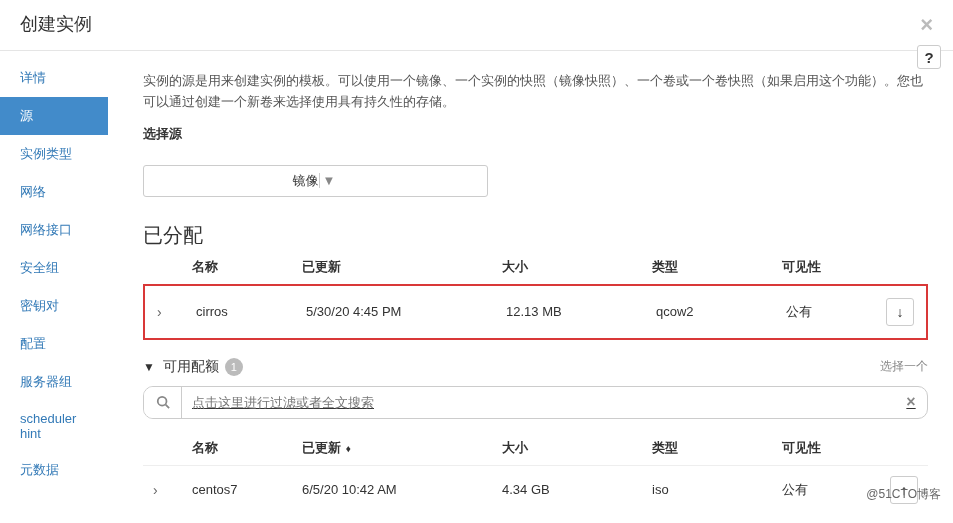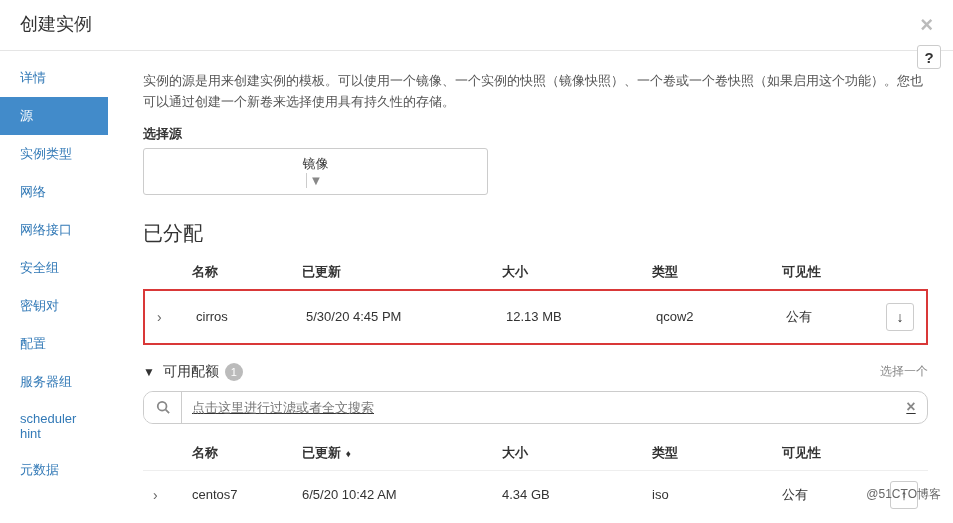--- a/index.html
+++ b/index.html
@@ -7,25 +7,25 @@
     .modal-header { padding: 12px 20px; border-bottom: 1px solid #e5e5e5; display: flex; justify-content: space-between; align-items: flex-start; }
     .modal-title { font-size: 18px; font-weight: normal; color: #333; }
     .close-x { font-size: 22px; color: #bbb; cursor: pointer; font-weight: bold; }
     .modal-body { display: flex; }
     .sidebar { width: 215px; padding: 8px 0; }
     .sidebar-item { padding: 10px 20px; color: #337ab7; cursor: pointer; font-size: 13px; }
     .sidebar-item.active { background: #428bca; color: #fff; }
     .main { flex: 1; padding: 20px 25px 10px 35px; position: relative; }
     .help-btn { position: absolute; right: 12px; top: 45px; width: 24px; height: 24px; border: 1px solid #ccc; border-radius: 3px; display: flex; align-items: center; justify-content: center; font-weight: bold; font-size: 15px; cursor: pointer; background: #fff; }
     .desc { color: #555; line-height: 1.6; margin-bottom: 12px; }
-    .form-label { font-weight: bold; color: #333; margin-bottom: 5px; font-size: 13px; }
+    .form-label { font-weight: bold; color: #333; margin-bottom: 22px; font-size: 13px; }
     .select-wrap { position: relative; width: 345px; margin-bottom: 25px; }
-    .select { border: 1px solid #ccc; border-radius: 3px; padding: 6px 10px; background: #fff; display: flex; justify-content: flex-end; align-items: center; cursor: pointer; flex-direction: column; }
+    .select { border: 1px solid #ccc; border-radius: 3px; padding: 6px 10px; background: #fff; display: flex; justify-content: center; align-items: center; cursor: pointer; }
     .select-caret { width: 20px; border-left: 1px solid #ccc; text-align: center; color: #888; }
-    .section-title { font-size: 20px; color: #333; margin-bottom: 10px; }
+    .section-title { font-size: 20px; color: #333; margin-bottom: 3px; }
     .table-header { display: flex; padding: 6px 10px 8px; font-weight: bold; color: #333; font-size: 13px; }
     .col-expand { width: 30px; }
     .col-name { width: 110px; margin-left: 9px; }
     .col-updated { width: 200px; }
     .col-size { width: 150px; }
     .col-type { width: 130px; }
     .col-vis { width: 100px; }
     .col-action { flex: 1; text-align: right; }
     .allocated-box { border: 2px solid #d93838; padding: 2px; margin-bottom: 18px; }
     .table-row { display: flex; align-items: center; padding: 10px; background: #fff; }

